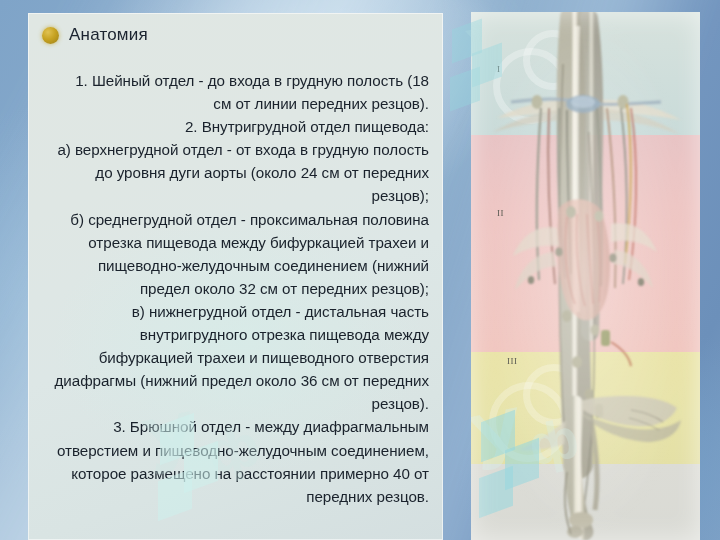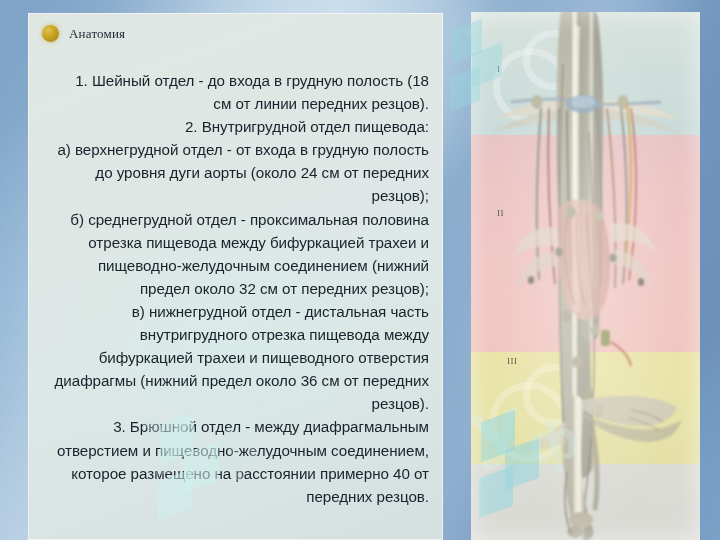--- a/index.html
+++ b/index.html
@@ -105,24 +105,23 @@
   }
   #title-bullet {
     width: 17px;
     height: 17px;
     border-radius: 50%;
     background: radial-gradient(circle at 35% 30%, #e0c252 0%, #c7a322 45%, #9c7f17 100%);
     box-shadow: 0 0 4px rgba(200,175,70,0.85);
     flex: 0 0 auto;
   }
   #panel-title {
-    font-size: 13px;
+    font-size: 17px;
     color: #1b2430;
     letter-spacing: 0.2px;
-    font-family: Liberation Serif, serif;
   }
 
   #body-text {
     position: absolute;
     left: 18px;
     top: 56px;
     width: 383px;
     font-size: 15.2px;
     line-height: 23.1px;
     color: #1a222c;

